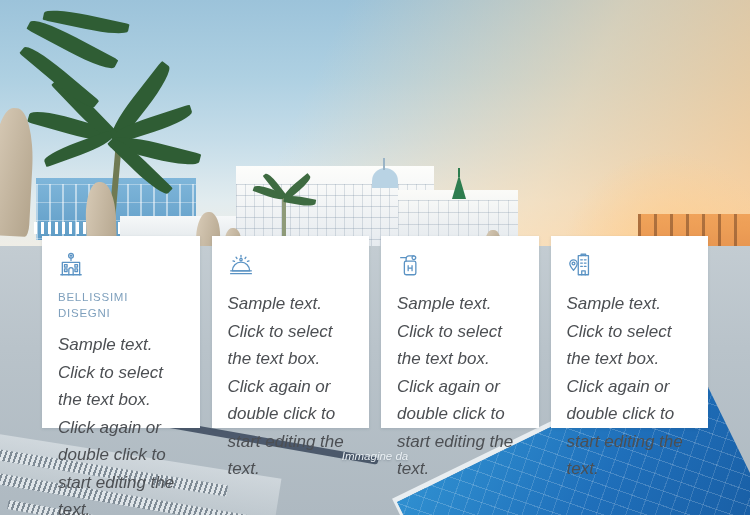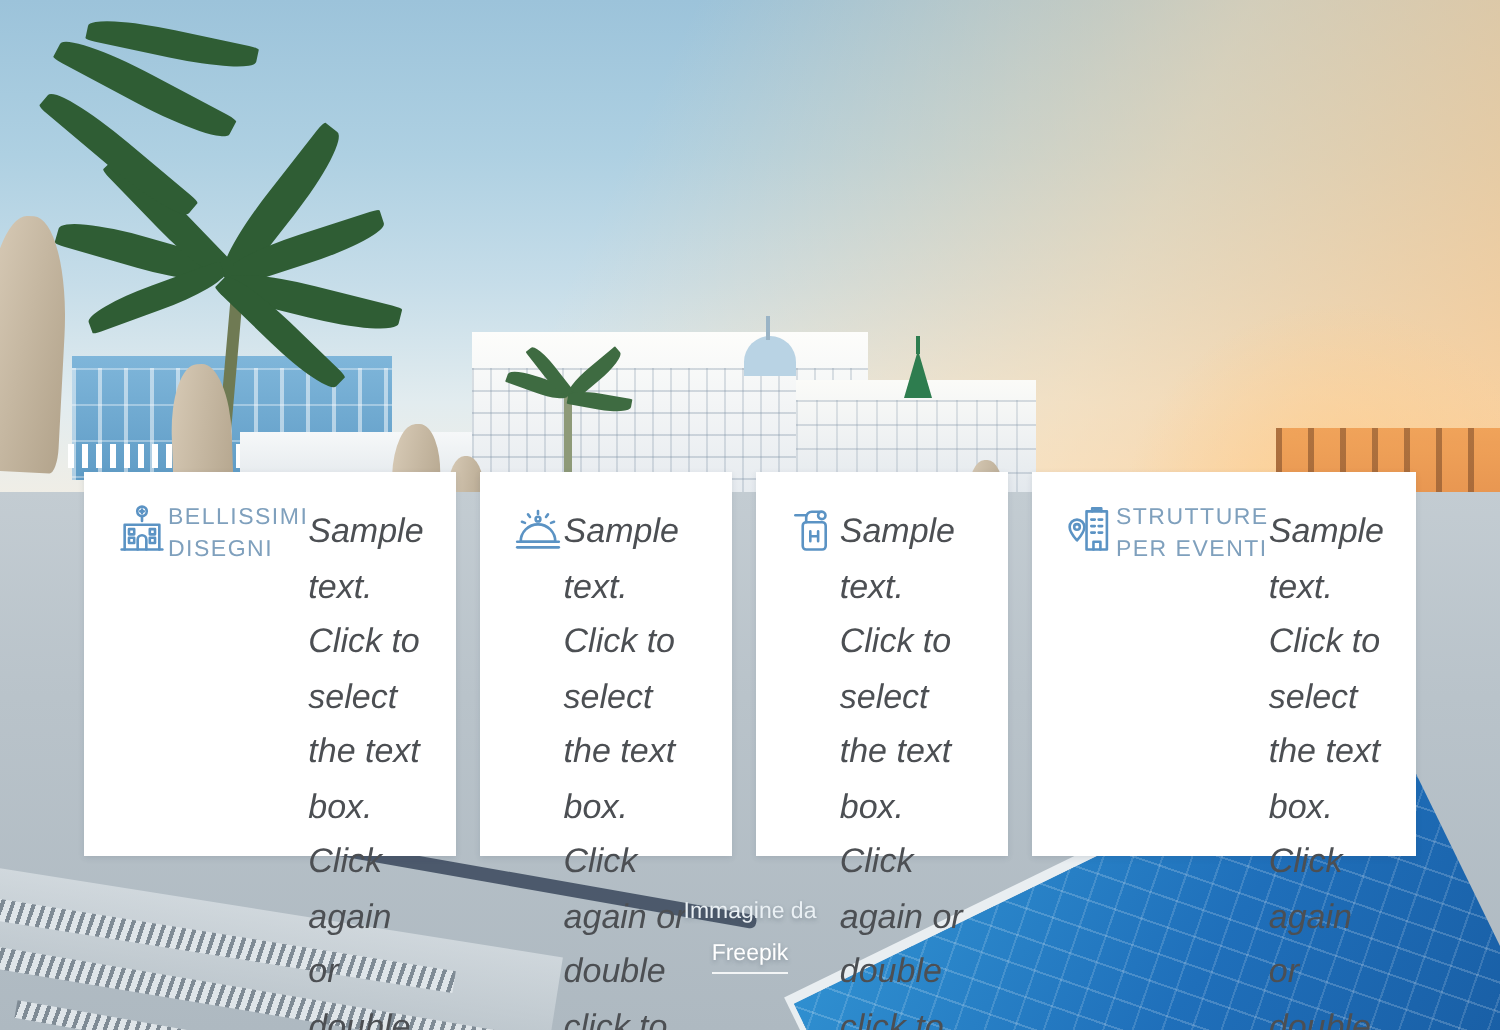--- a/index.html
+++ b/index.html
@@ -163,39 +163,40 @@
   }
 
   
   #cards {
     position:absolute; left:42px; top:236px; width:666px; height:192px;
     display:flex; gap:12px;
   }
   .card {
     flex:1 1 0; background:#ffffff; padding:16px 16px 12px 16px;
     box-shadow:0 1px 3px rgba(40,60,80,.12);
-    display:flex; flex-direction:row;
+    display:flex; flex-direction:column;
   }
   .card-icon { width:26px; height:26px; margin-bottom:12px; }
   .card-icon svg { display:block; width:26px; height:26px; }
   .card-title {
     font-size:11.5px; letter-spacing:.75px; line-height:1.35;
     color:#7fa0bd; font-weight:400; margin-bottom:10px;
     text-transform:uppercase;
   }
   .card-body {
     font-size:17px; line-height:1.62; font-style:italic;
     color:#4c4f53;
   }
 
   
   #credit {
     position:absolute; left:0; right:0; top:450px;
     text-align:center; color:#eaf0f4; font-size:11.5px;
     text-shadow:0 1px 2px rgba(60,75,90,.35);
+    font-style:italic;
   }
   #credit .line2 { margin-top:9px; }
   #credit a {
     color:#ffffff; text-decoration:none;
     border-bottom:1px solid rgba(255,255,255,.85);
     padding-bottom:3px;
   }
 </style>
 </head>
 <body>
@@ -309,24 +310,20 @@
       <svg viewBox="0 0 24 24" fill="none" stroke="#5b93c4" stroke-width="1.2" stroke-linecap="round" stroke-linejoin="round">
         <path d="M10.4 3.4h9.4V21h-9.4z"></path>
         <path d="M13 3.4V2h4.2v1.4"></path>
         <path d="M14.2 2.7h1.8"></path>
         <path d="M12.6 7.2h1.6M16 7.2h1.6M12.6 10.2h1.6M16 10.2h1.6M12.6 13.2h1.6M16 13.2h1.6"></path>
         <path d="M13.6 21v-3.6h3.2V21"></path>
         <path d="M6 7.2a3.4 3.4 0 0 1 3.4 3.4c0 2.4-3.4 6.2-3.4 6.2S2.6 13 2.6 10.6A3.4 3.4 0 0 1 6 7.2z"></path>
         <circle cx="6" cy="10.6" r="1.3"></circle>
       </svg>
     </div>
-    <div class="card-title">STRUTTURE PER EVENTI</div>
     <div class="card-body">Sample text. Click to select the text box. Click again or double click to start editing the text.</div>
   </div>
 
 </div>
 
 <div id="credit">
   <div class="line1">Immagine da</div>
-  <div class="line2">
-    <a href="#">Freepik</a>
-  </div>
 </div>
 
 </body></html>

